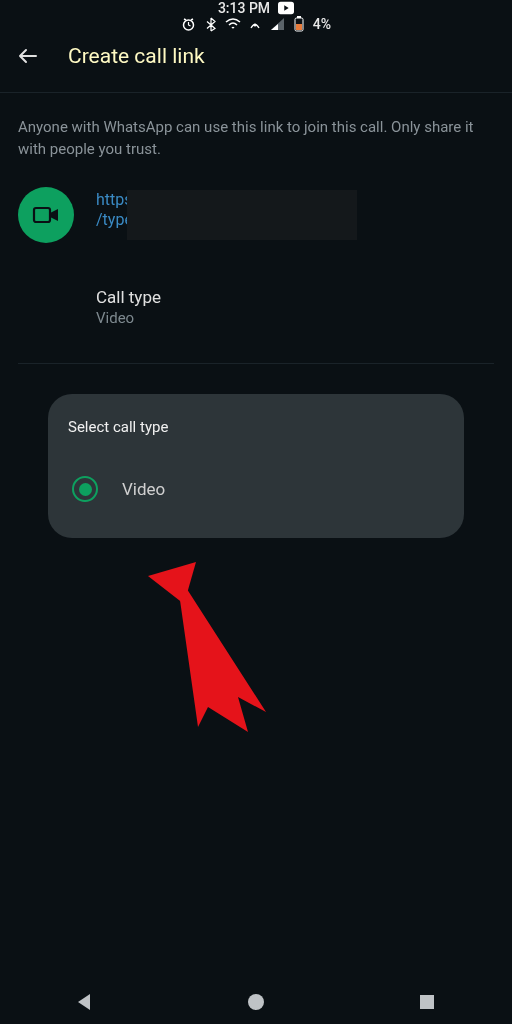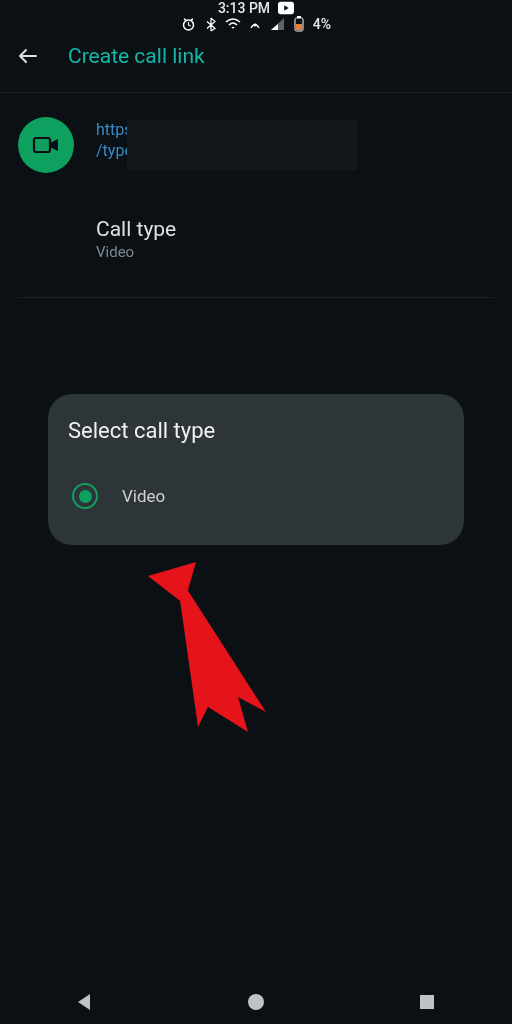--- a/index.html
+++ b/index.html
@@ -26,45 +26,45 @@
     .status-right { display: flex; align-items: center; gap: 6px; }
     .status-icon { width: 16px; height: 16px; display: inline-flex; align-items: center; justify-content: center; }
     .app-bar {
       height: 56px;
       display: flex;
       align-items: center;
       padding: 0 12px;
       gap: 24px;
     }
     .back-btn { width: 32px; height: 32px; display: flex; align-items: center; justify-content: center; cursor: pointer; }
-    .page-title { font-size: 21px; font-weight: 400; color: #14b8a6; }
+    .page-title { font-size: 21px; font-weight: 400; color: #fef9c3; }
     .divider { height: 1px; background: #1a2329; margin: 8px 0 0 0; }
     .main { padding: 24px 18px 0 18px; }
     .desc { color: #8a9399; font-size: 15px; line-height: 1.45; margin-bottom: 26px; }
     .link-row { display: flex; align-items: center; gap: 22px; }
     .link-badge {
       width: 56px; height: 56px; border-radius: 50%;
       background: #0da05f; display: flex; align-items: center; justify-content: center;
     }
     .link-text { color: #3a8ac4; font-size: 16px; line-height: 1.3; }
     .redact { display: inline-block; background: #14181b; width: 230px; height: 50px; vertical-align: top; margin-left: -6px; }
     .link-block { display: flex; align-items: flex-start; }
     .type-block { margin-left: 78px; margin-top: 44px; }
-    .type-label { font-size: 21px; color: #e0e0e0; }
+    .type-label { font-size: 17px; color: #e0e0e0; }
     .type-value { font-size: 15px; color: #7d888e; margin-top: 2px; }
     .divider2 { height: 1px; background: #1a2329; margin-top: 36px; }
     .sheet {
       position: absolute;
       left: 48px; right: 48px;
       top: 394px;
       background: #2d3539;
       border-radius: 24px;
       padding: 24px 20px 24px 20px;
     }
-    .sheet-title { font-size: 22px; color: #f0f0f0; margin-bottom: 28px; }
+    .sheet-title { font-size: 15px; color: #f0f0f0; margin-bottom: 28px; }
     .radio-row {
       display: flex; align-items: center; gap: 24px;
       padding: 12px 4px;
       cursor: pointer;
     }
     .radio-row + .radio-row { margin-top: 14px; }
     .radio-outer {
       width: 26px; height: 26px; border-radius: 50%;
       border: 2.5px solid #8a9399; display: flex; align-items: center; justify-content: center;
     }
@@ -145,20 +145,21 @@
   <div class="back-btn">
     <svg width="24" height="24" viewBox="0 0 24 24">
         <path d="M20 12H4M4 12l6-6M4 12l6 6" stroke="#e0e0e0" stroke-width="2" fill="none" stroke-linecap="round"></path>
       </svg>
   </div>
   <div class="page-title">Create call link</div>
 </div>
 <div class="divider"></div>
 
 <div class="main">
+  <div class="desc">Anyone with WhatsApp can use this link to join this call. Only share it with people you trust.</div>
 
   <div class="link-row">
     <div class="link-badge">
       <svg width="28" height="20" viewBox="0 0 28 20">
           <rect x="2" y="3" width="16" height="14" rx="2" fill="none" stroke="#0a1014" stroke-width="2.2"></rect>
           <path d="M18 8 L26 4 V16 L18 12 Z" fill="#0a1014"></path>
         </svg>
     </div>
     <div class="link-block">
       <div class="link-text">

